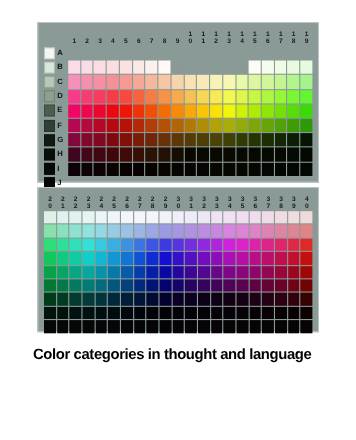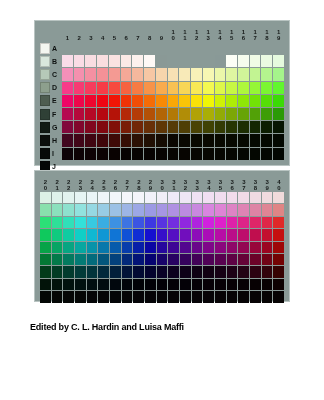--- a/index.html
+++ b/index.html
@@ -823,16 +823,16 @@
               <div class="swatch" style="background: rgb(7, 4, 5);"></div>
               <div class="swatch" style="background: rgb(7, 4, 4);"></div>
               <div class="swatch" style="background: rgb(7, 4, 4);"></div>
             </div>
           </div>
         </div>
     </div>
   </div>
 
   <div id="title-block">
-    <p id="book-editors">Edited by C. L. Hardin and Luisa Maffi</p>
+    <p id="book-title">Color categories in thought and language</p>
   </div>
 
 </div>
 
 </body></html>

